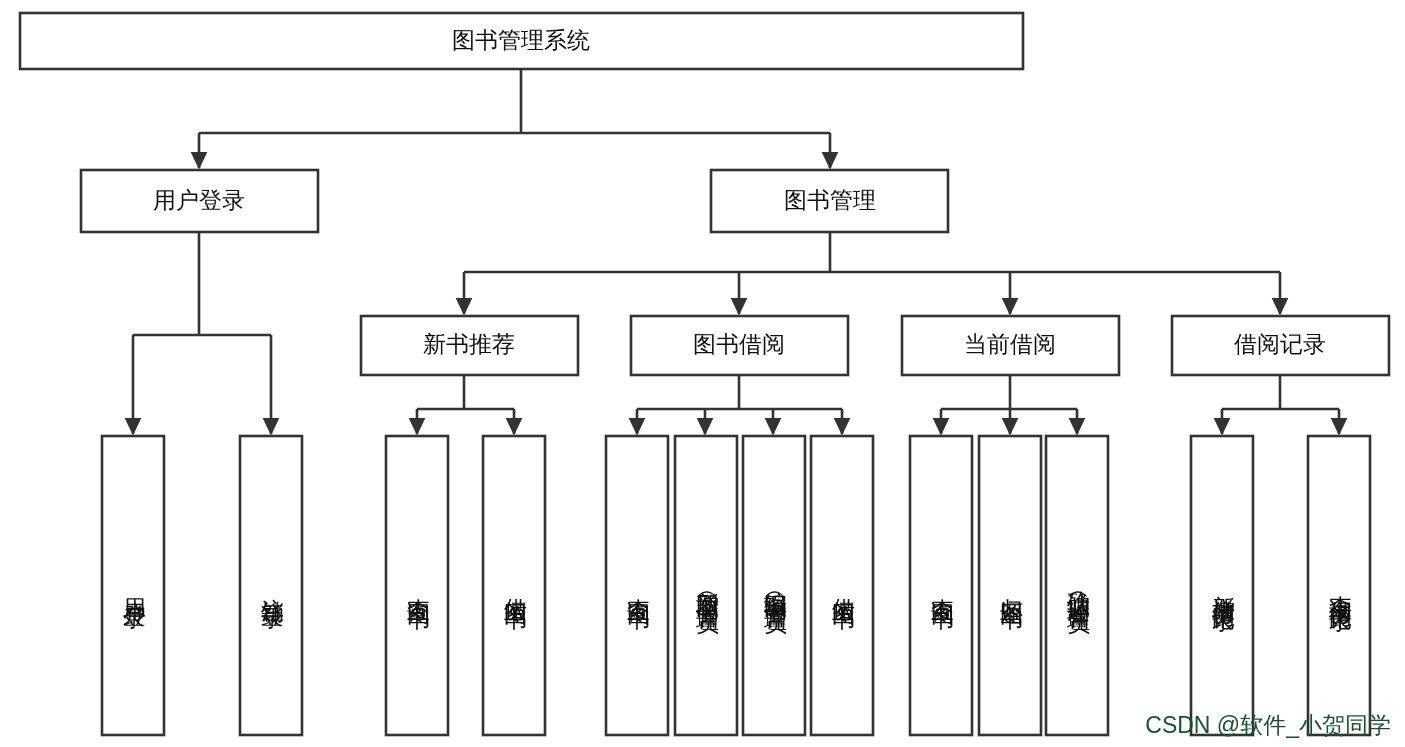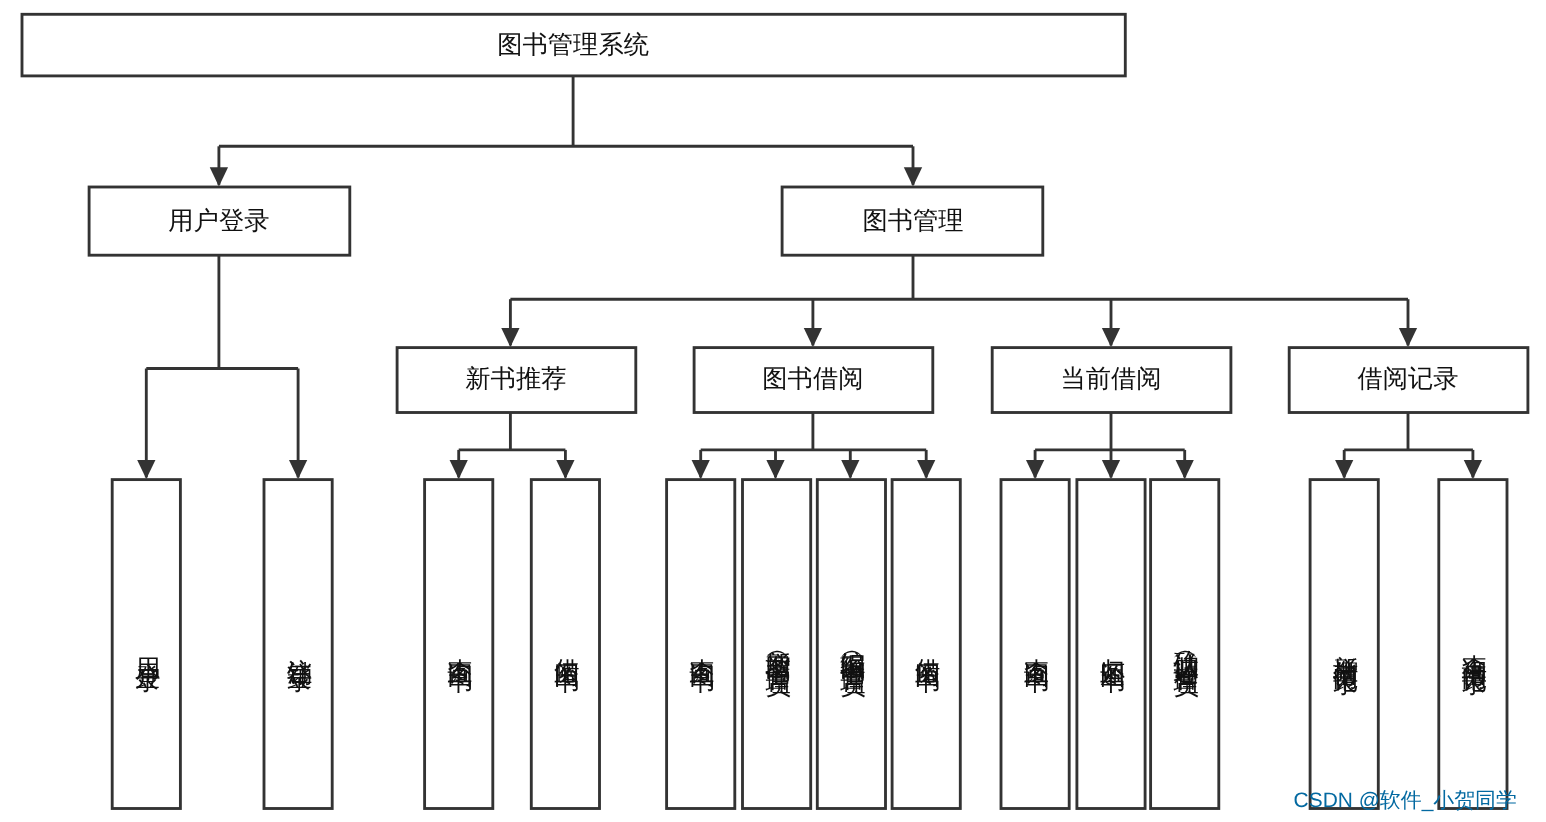--- a/index.html
+++ b/index.html
@@ -44,25 +44,25 @@
     stroke-width: 2.6;
     fill: none;
     stroke-linecap: butt;
   }
   .arrow-head {
     fill: #333333;
     stroke: none;
   }
   .watermark {
     position: absolute;
-    right: 26px;
+    right: 14px;
     bottom: 6px;
     font-family: "Liberation Sans", "DejaVu Sans", sans-serif;
-    font-size: 19px;
-    color: #0369a1;
+    font-size: 23px;
+    color: #14532d;
     white-space: nowrap;
     pointer-events: none;
   }
 </style>
 </head>
 <body>
 
 <svg id="diagram" viewBox="0 0 1405 747" xmlns="http://www.w3.org/2000/svg">
 
   <defs>

